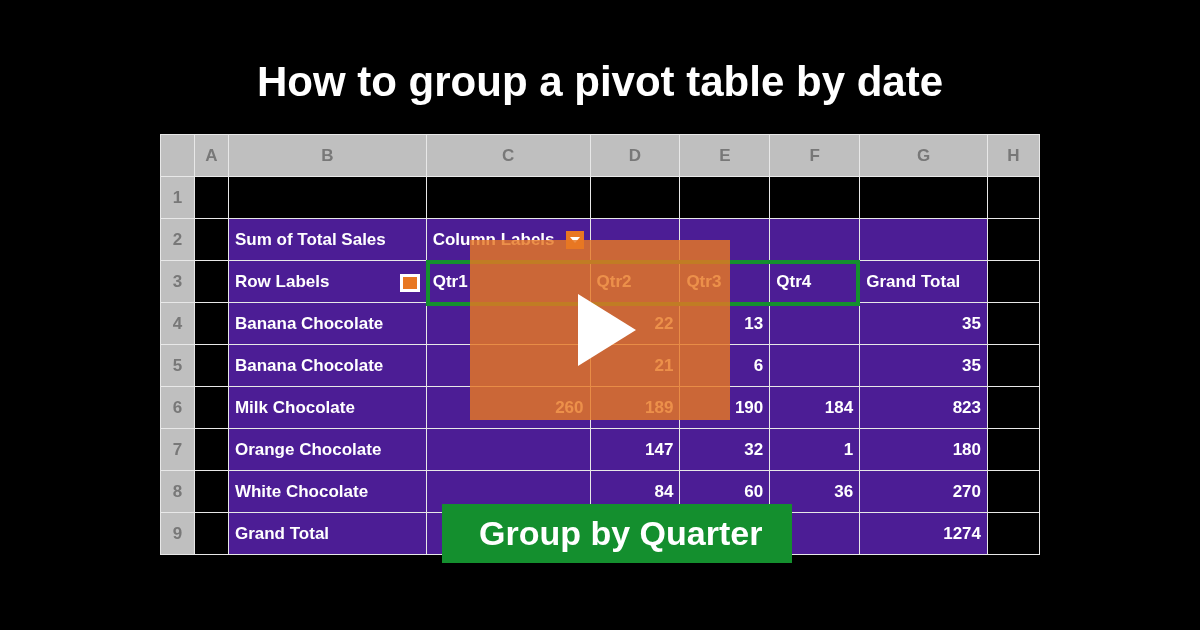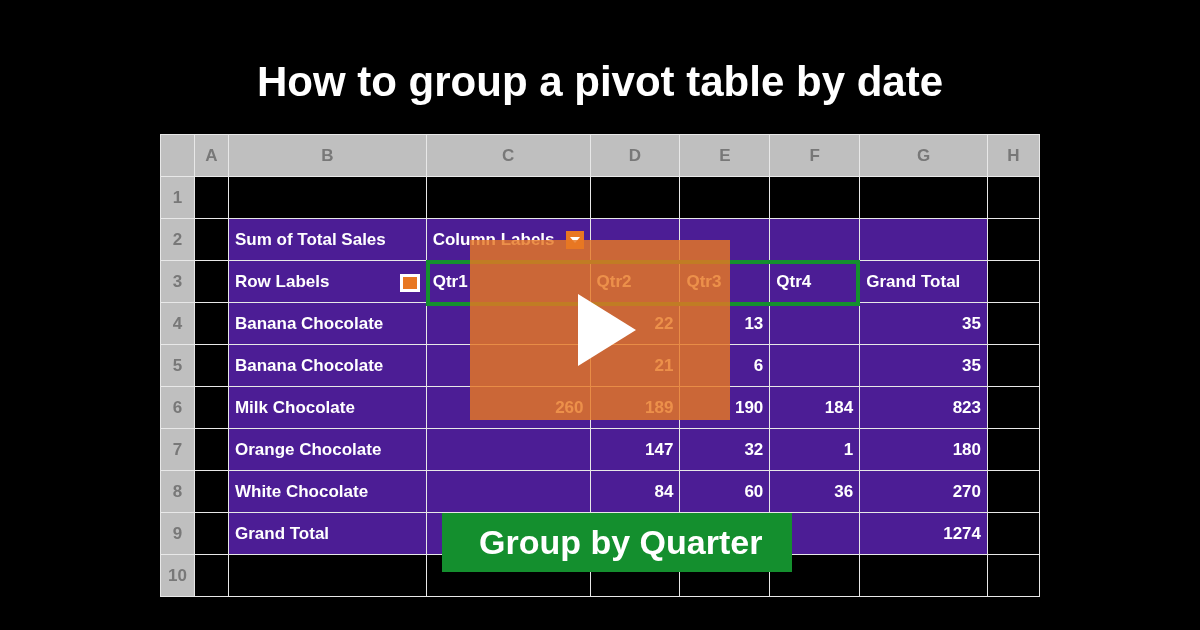--- a/index.html
+++ b/index.html
@@ -268,34 +268,23 @@
       <td class="rownum">9</td>
       <td class="blank"></td>
       <td class="dark lbl">Grand Total</td>
       <td class="dark num"></td>
       <td class="dark num"></td>
       <td class="dark num"></td>
       <td class="dark num"></td>
       <td class="dark num">1274</td>
       <td class="blank"></td>
     </tr>
-    <tr>
-      <td class="rownum">10</td>
-      <td class="blank"></td>
-      <td class="blank"></td>
-      <td class="blank"></td>
-      <td class="blank"></td>
-      <td class="blank"></td>
-      <td class="blank"></td>
-      <td class="blank"></td>
-      <td class="blank"></td>
-    </tr>
   </tbody>
     </table>
 
   <div class="hl-box" style="top:126px; left:266px; width:434px; height:46px;"></div>
 
   <div class="play-btn" style="top:106px; left:310px;">
     <div class="tri"></div>
   </div>
 
-  <div class="caption" style="top:379px; left:282px;padding-left:37px;">Group by Quarter</div>
+  <div class="caption" style="top:370px; left:282px;padding-left:37px;">Group by Quarter</div>
 </div>
 
 </body></html>

